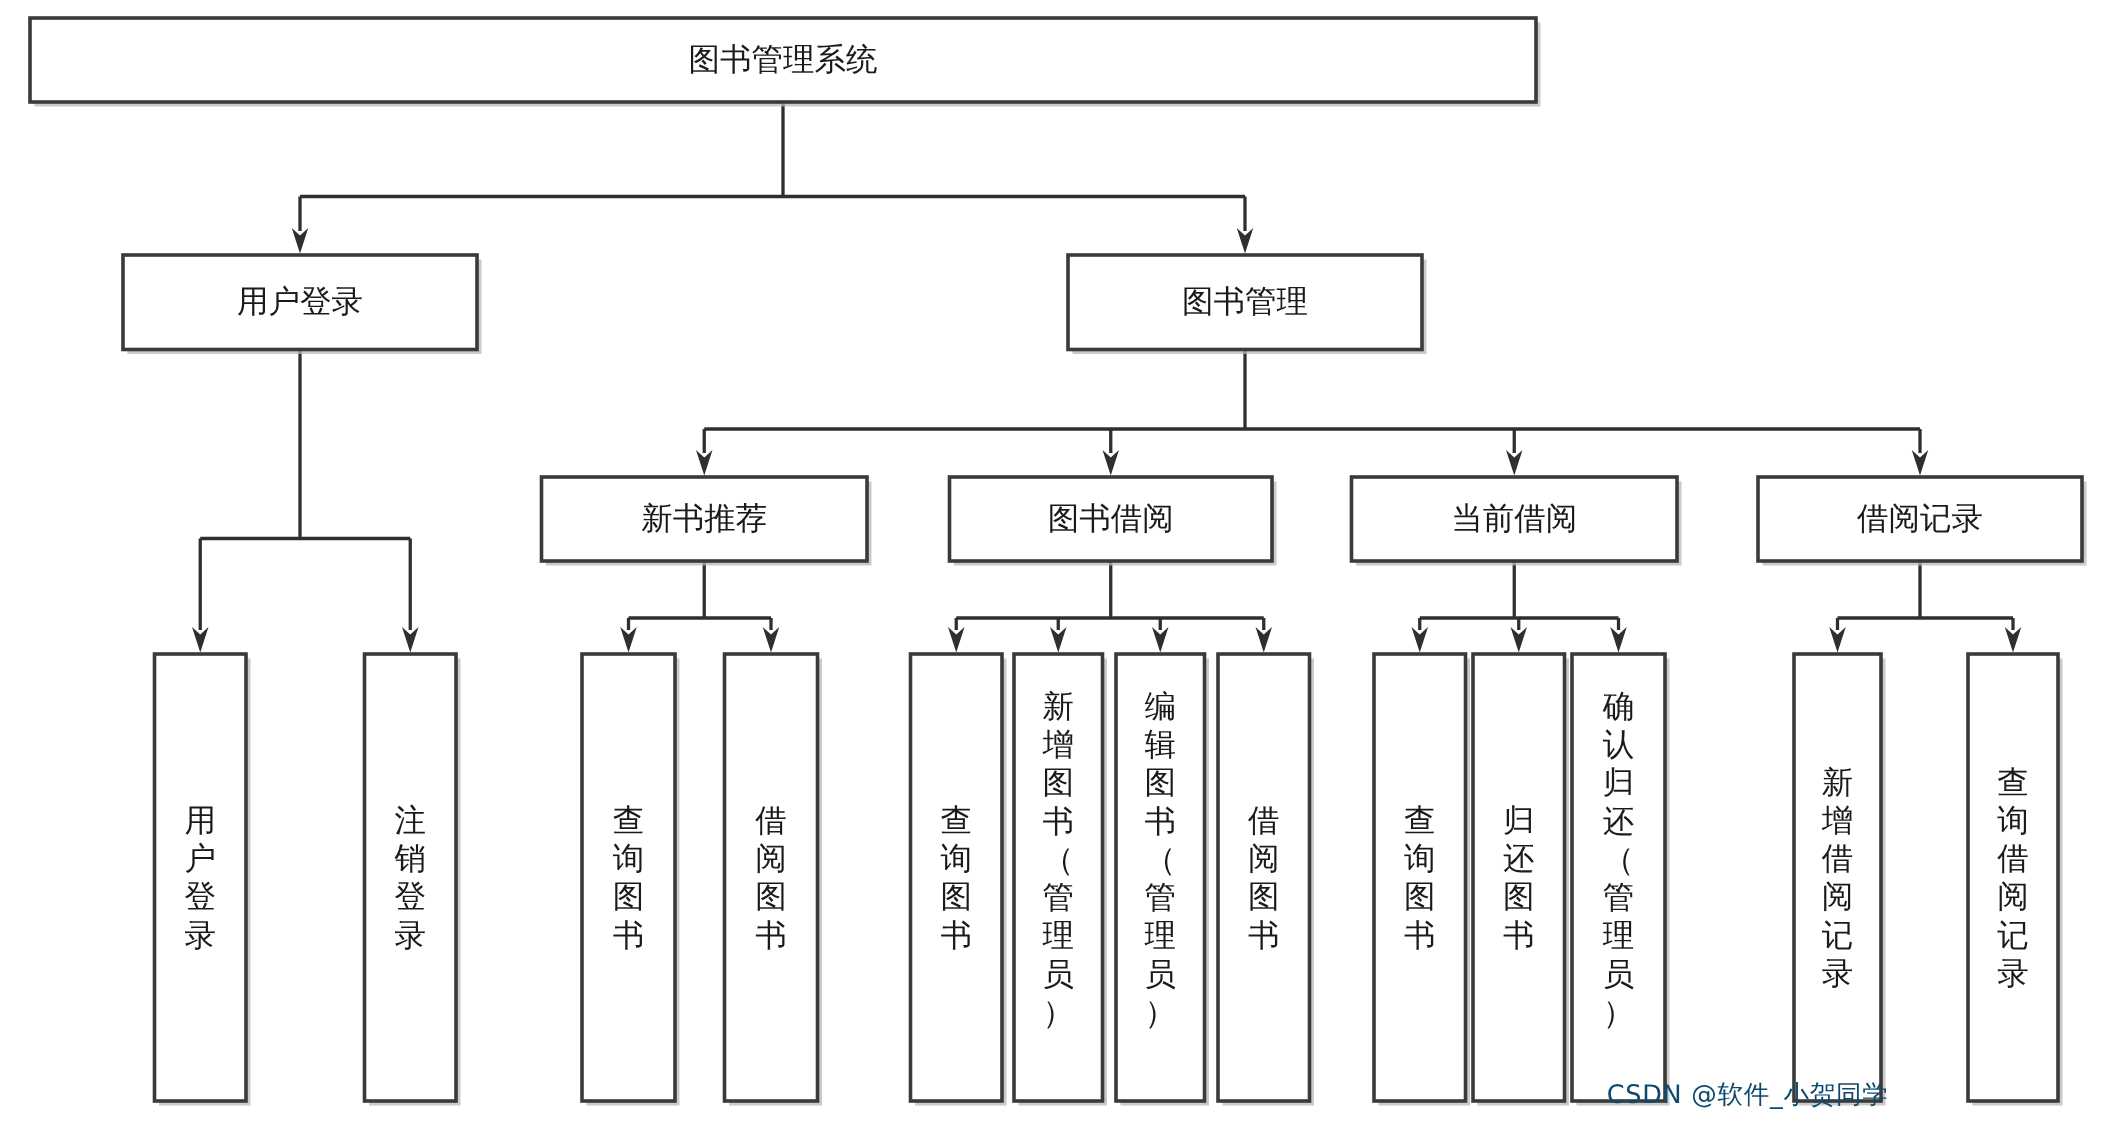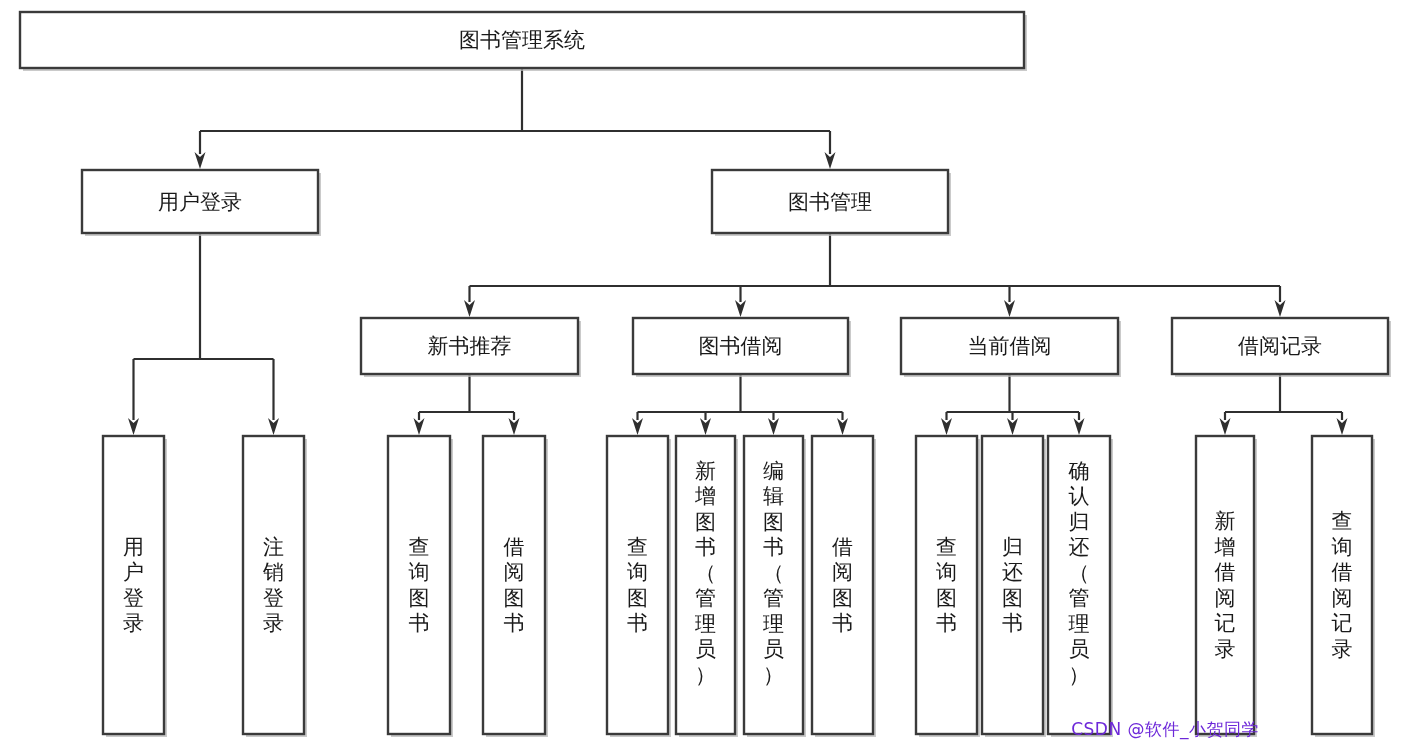--- a/index.html
+++ b/index.html
@@ -60,21 +60,21 @@
     font-size: 21px;
     fill: #1a1a1a;
     text-anchor: middle;
   }
   .watermark-text {
     position: absolute;
     right: 10px;
     bottom: 6px;
     font-family: "DejaVu Sans", "Liberation Sans", sans-serif;
     font-size: 17px;
-    color: #6d28d9;
+    color: #0c4a6e;
     white-space: nowrap;
     letter-spacing: 0.5px;
     user-select: none;
   }
 </style>
 </head>
 <body>
 
 <div id="diagram-root">
   <svg id="flowchart" viewBox="0 0 1405 747" xmlns="http://www.w3.org/2000/svg">

